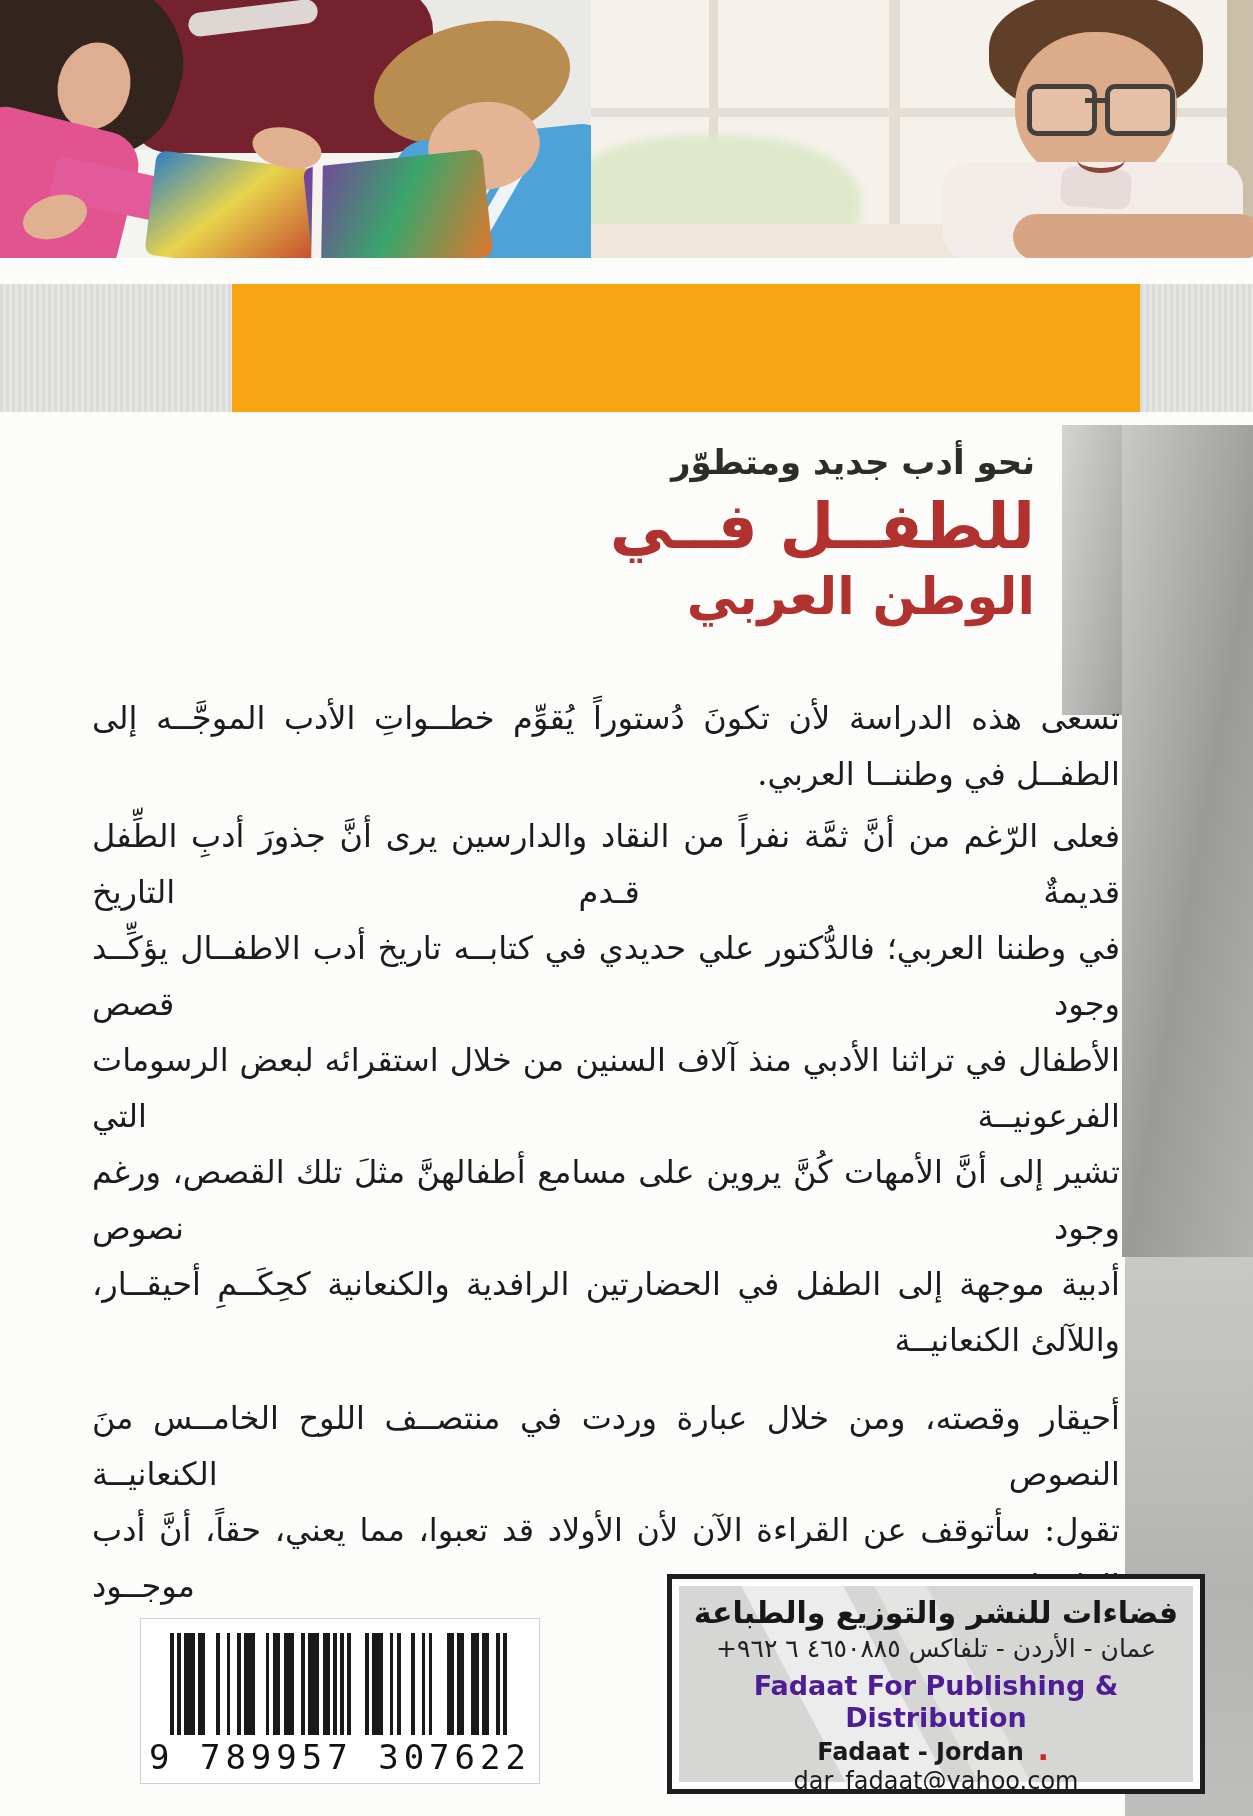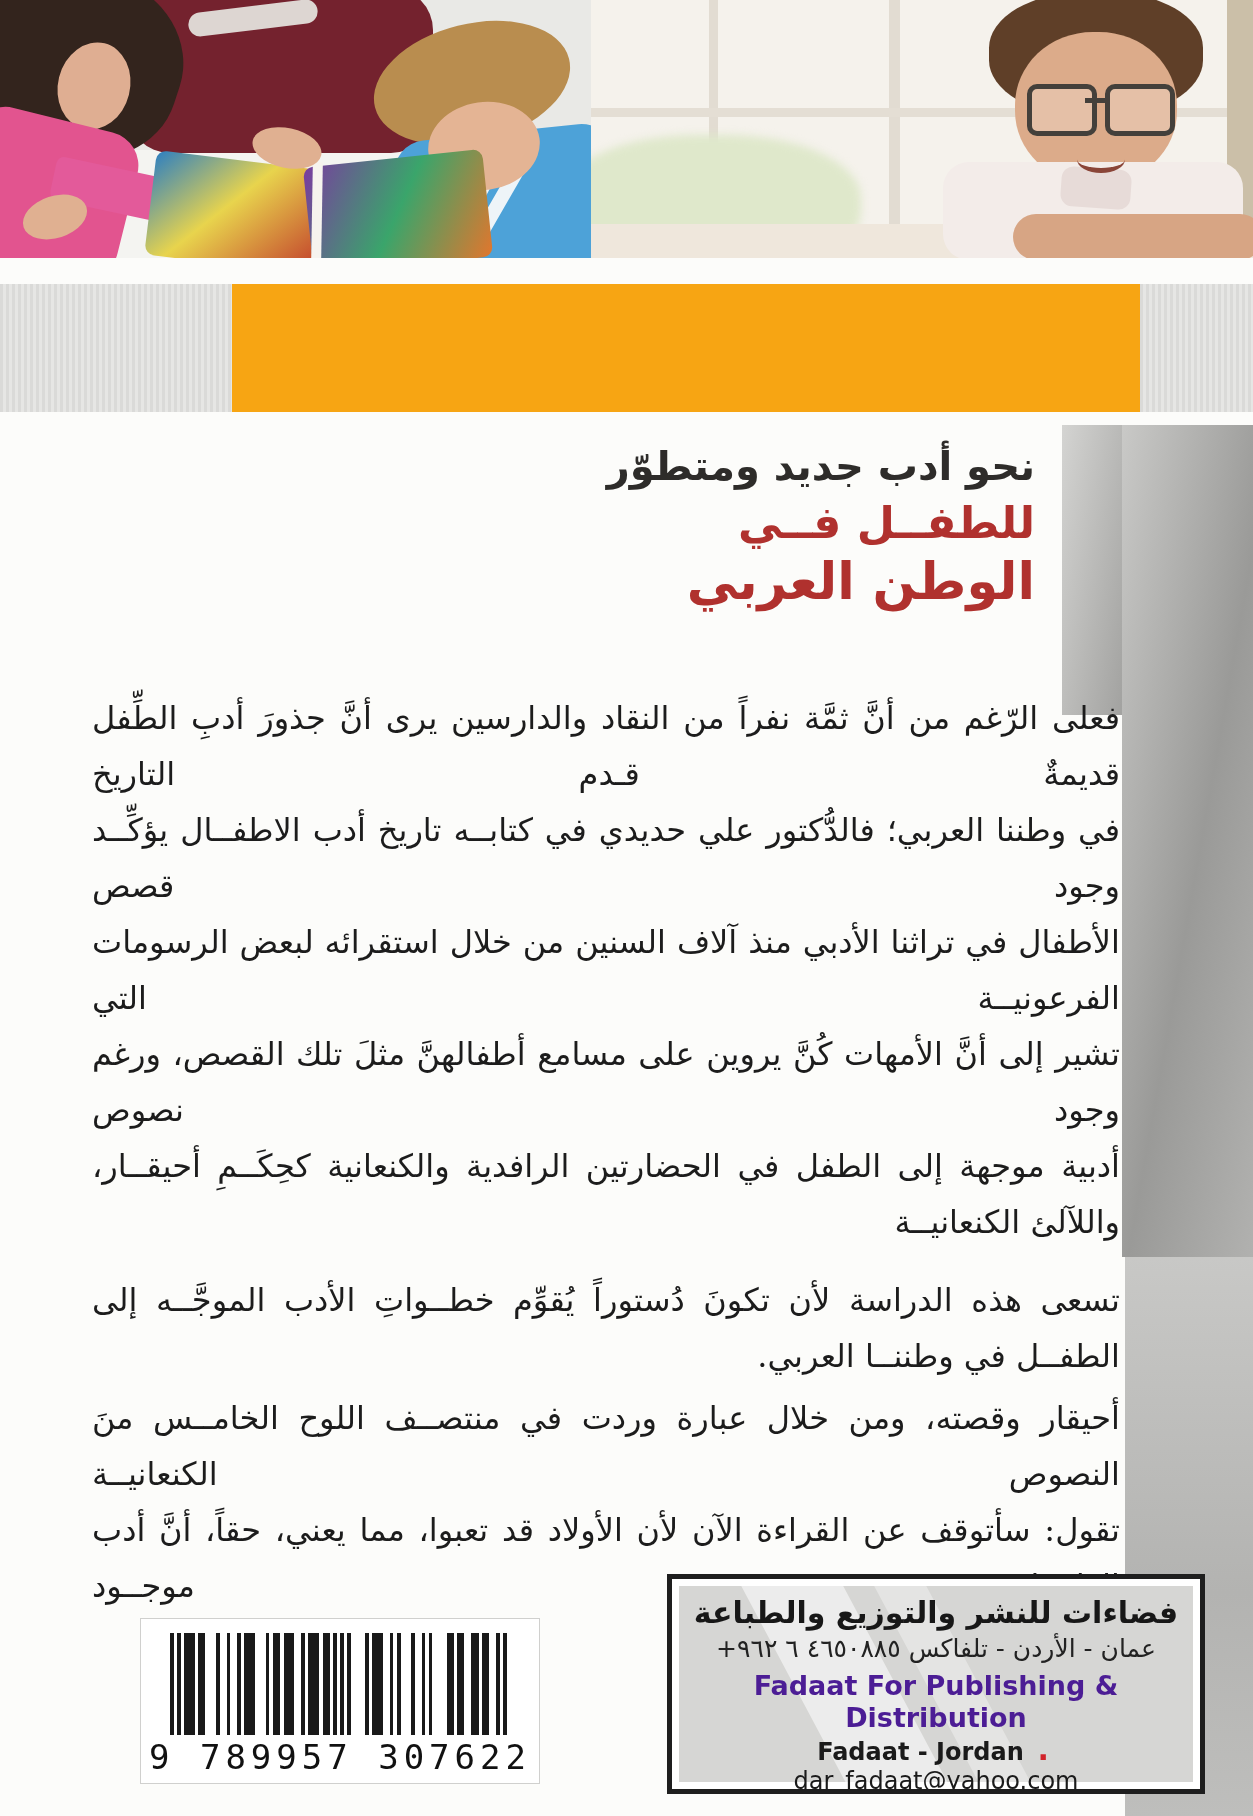--- a/index.html
+++ b/index.html
@@ -55,22 +55,22 @@
   .bg-right{left:1140px;width:113px;}
   .band-orange{left:232px;top:284px;width:908px;height:128px;background:#f7a513;}
 
   
   .strip-upper{left:1062px;top:425px;width:191px;height:290px;background:linear-gradient(100deg,#d4d4d2 0%,#a3a3a1 45%,#909090 75%,#aeaeac 100%);}
   .strip-main{left:1122px;top:425px;width:131px;height:832px;background:linear-gradient(100deg,#c9c9c7 0%,#9a9a98 55%,#b1b1af 100%);}
   .strip-lower{left:1125px;top:1257px;width:128px;height:559px;background:linear-gradient(180deg,#c8c8c6 0%,#b3b3b1 60%,#bebebc 100%);}
 
   
   .title-block{right:218px;top:444px;text-align:right;direction:rtl;}
-  .t1{font-size:40px;font-weight:bold;color:#2e2c2a;line-height:1.1;}
-  .t2{font-size:44px;font-weight:bold;color:#b0312e;line-height:1.15;margin-top:10px;}
+  .t1{font-size:34px;font-weight:bold;color:#2e2c2a;line-height:1.1;}
+  .t2{font-size:63px;font-weight:bold;color:#b0312e;line-height:1.15;margin-top:10px;}
   .t3{font-size:51px;font-weight:bold;color:#b0312e;line-height:1.15;margin-top:4px;}
 
   
   .body-text{left:92px;top:690px;width:1028px;direction:rtl;
              font-family:"DejaVu Serif","DejaVu Sans",serif;color:#1c1c1c;}
   .bline{font-size:32px;line-height:56px;text-align:justify;text-align-last:justify;white-space:normal;}
   .bline.last{text-align-last:right;}
   .para{margin:0 0 6px 0;}
   .para.p2{margin-bottom:22px;}
 
@@ -157,29 +157,29 @@
   <div class="abs strip-main"></div>
   <div class="abs strip-lower"></div>
 
   <div class="abs title-block">
     <div class="t1">نحو أدب جديد ومتطوّر</div>
     <div class="t2">للطفــل فــي</div>
     <div class="t3">الوطن العربي</div>
   </div>
 
   <div class="abs body-text">
+      <div class="para p1">
+        <div class="bline last">تسعى هذه الدراسة لأن تكونَ دُستوراً يُقوِّم خطــواتِ الأدب الموجَّــه إلى الطفــل في وطننــا العربي.</div>
+      </div>
       <div class="para p2">
         <div class="bline">فعلى الرّغم من أنَّ ثمَّة نفراً من النقاد والدارسين يرى أنَّ جذورَ أدبِ الطِّفل قديمةٌ قـدم التاريخ</div>
         <div class="bline">في وطننا العربي؛ فالدُّكتور علي حديدي في كتابــه تاريخ أدب الاطفــال يؤكِّــد وجود قصص</div>
         <div class="bline">الأطفال في تراثنا الأدبي منذ آلاف السنين من خلال استقرائه لبعض الرسومات الفرعونيــة التي</div>
         <div class="bline">تشير إلى أنَّ الأمهات كُنَّ يروين على مسامع أطفالهنَّ مثلَ تلك القصص، ورغم وجود نصوص</div>
         <div class="bline last">أدبية موجهة إلى الطفل في الحضارتين الرافدية والكنعانية كحِكَــمِ أحيقــار، واللآلئ الكنعانيــة</div>
-      </div>
-      <div class="para p1">
-        <div class="bline last">تسعى هذه الدراسة لأن تكونَ دُستوراً يُقوِّم خطــواتِ الأدب الموجَّــه إلى الطفــل في وطننــا العربي.</div>
       </div>
       <div class="para p3">
         <div class="bline">أحيقار وقصته، ومن خلال عبارة وردت في منتصــف اللوح الخامــس منَ النصوص الكنعانيــة</div>
         <div class="bline">تقول: سأتوقف عن القراءة الآن لأن الأولاد قد تعبوا، مما يعني، حقاً، أنَّ أدب الطفــل موجــود</div>
         <div class="bline last">منذ قدم التاريخ.</div>
       </div>
     </div>
 
   <div class="abs barcode">
     <div class="bars">

